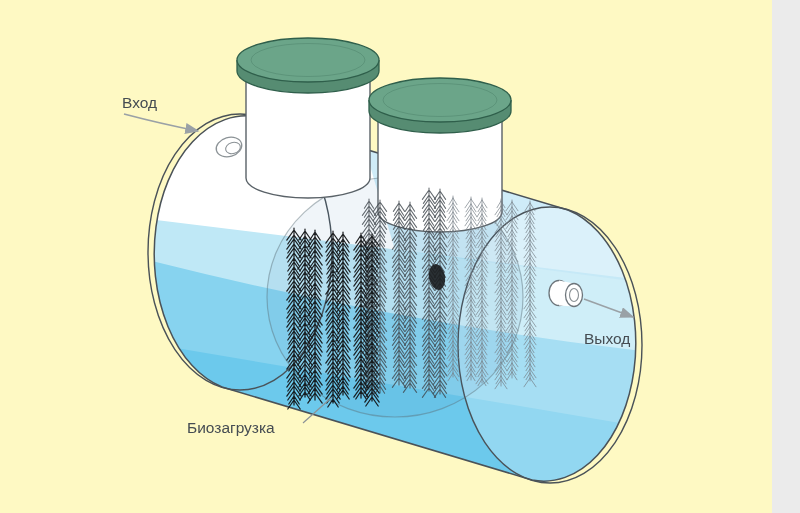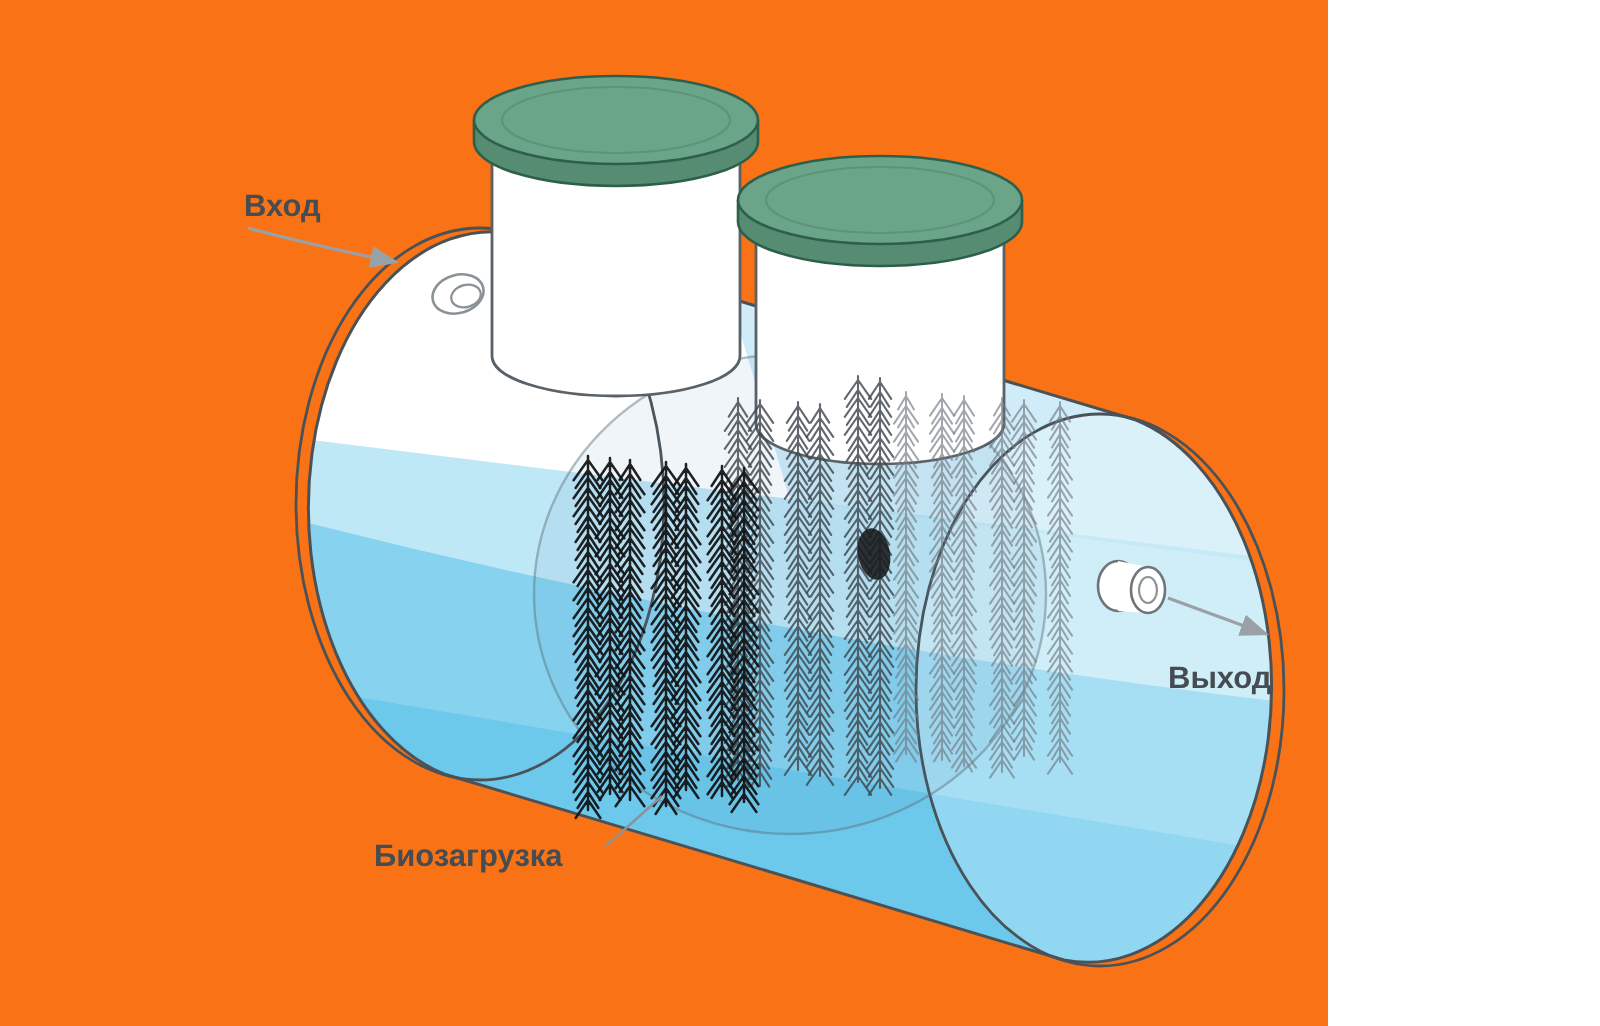--- a/index.html
+++ b/index.html
@@ -1,16 +1,16 @@
 <!DOCTYPE html>
 <html><head>
 <meta charset="utf-8">
 <style>
   html,body{margin:0;padding:0;background:#ffffff;}
-  .stage{position:relative;width:664px;height:513px;background:#f97316;overflow:hidden;font-weight:bold;}
+  .stage{position:relative;width:800px;height:513px;background:#fef9c3;overflow:hidden;}
   svg{display:block;}
   text{font-family:"Liberation Sans", sans-serif;font-size:15.5px;}
 </style>
 </head>
 <body>
 
 <div class="stage">
 <svg width="800" height="513" viewBox="0 0 800 513">
   <defs>
     <clipPath id="tankClip">

